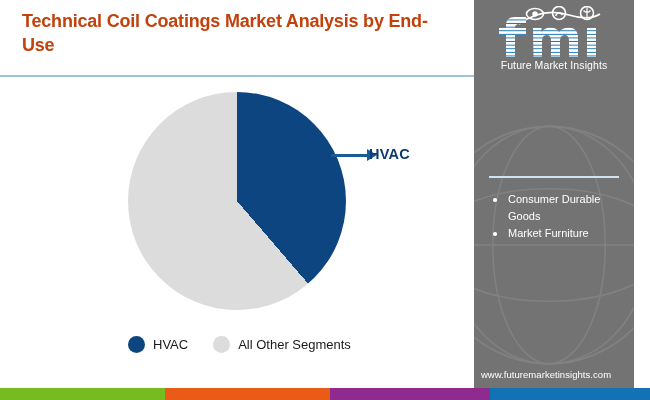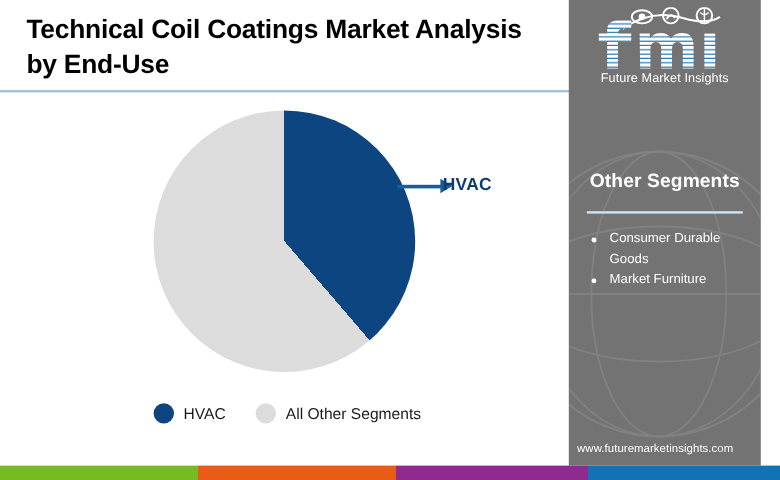--- a/index.html
+++ b/index.html
@@ -21,25 +21,25 @@
     position:absolute;
     left:0; top:0;
     width:490px; height:388px;
     background:#ffffff;
   }
 
   .page-title {
     position:absolute;
     left:22px; top:10px;
     width:430px;
-    font-size:22px;
+    font-size:18px;
     font-weight:bold;
     line-height:1.32;
     letter-spacing:-0.2px;
-    color:#000000;
+    color:#c2410c;
   }
 
   .title-divider {
     position:absolute;
     left:0px; top:75px;
     width:487px; height:1.5px;
     background:#9dc4de;
   }
 
   
@@ -283,21 +283,20 @@
           <path d="M34 44 h40 v14 h-22 v44 h-18 v-44 h-14 v-14 h14 v-6 q0 -16 18 -16 h22 v14 h-14 q-8 0 -8 8 z"></path>
 
           <path d="M88 44 h17 v8 q7 -9 18 -9 q12 0 17 9 q7 -9 19 -9 q19 0 19 22 v37 h-18 v-33 q0 -11 -9 -11 q-9 0 -9 12 v32 h-18 v-33 q0 -11 -9 -11 q-9 0 -9 12 v32 h-17 z"></path>
 
           <rect x="196" y="44" width="18" height="58"></rect>
         </g>
       </svg>
       <span class="logo-tagline">Future Market Insights</span>
     </div>
 
-    <div class="segments-title">Other Segments</div>
 
     <div class="segments-divider"></div>
 
     <ul class="segments-list">
       <li>Consumer Durable Goods</li>
       <li>Market Furniture</li>
     </ul>
 
     <div class="site-url">www.futuremarketinsights.com</div>
   </div>

